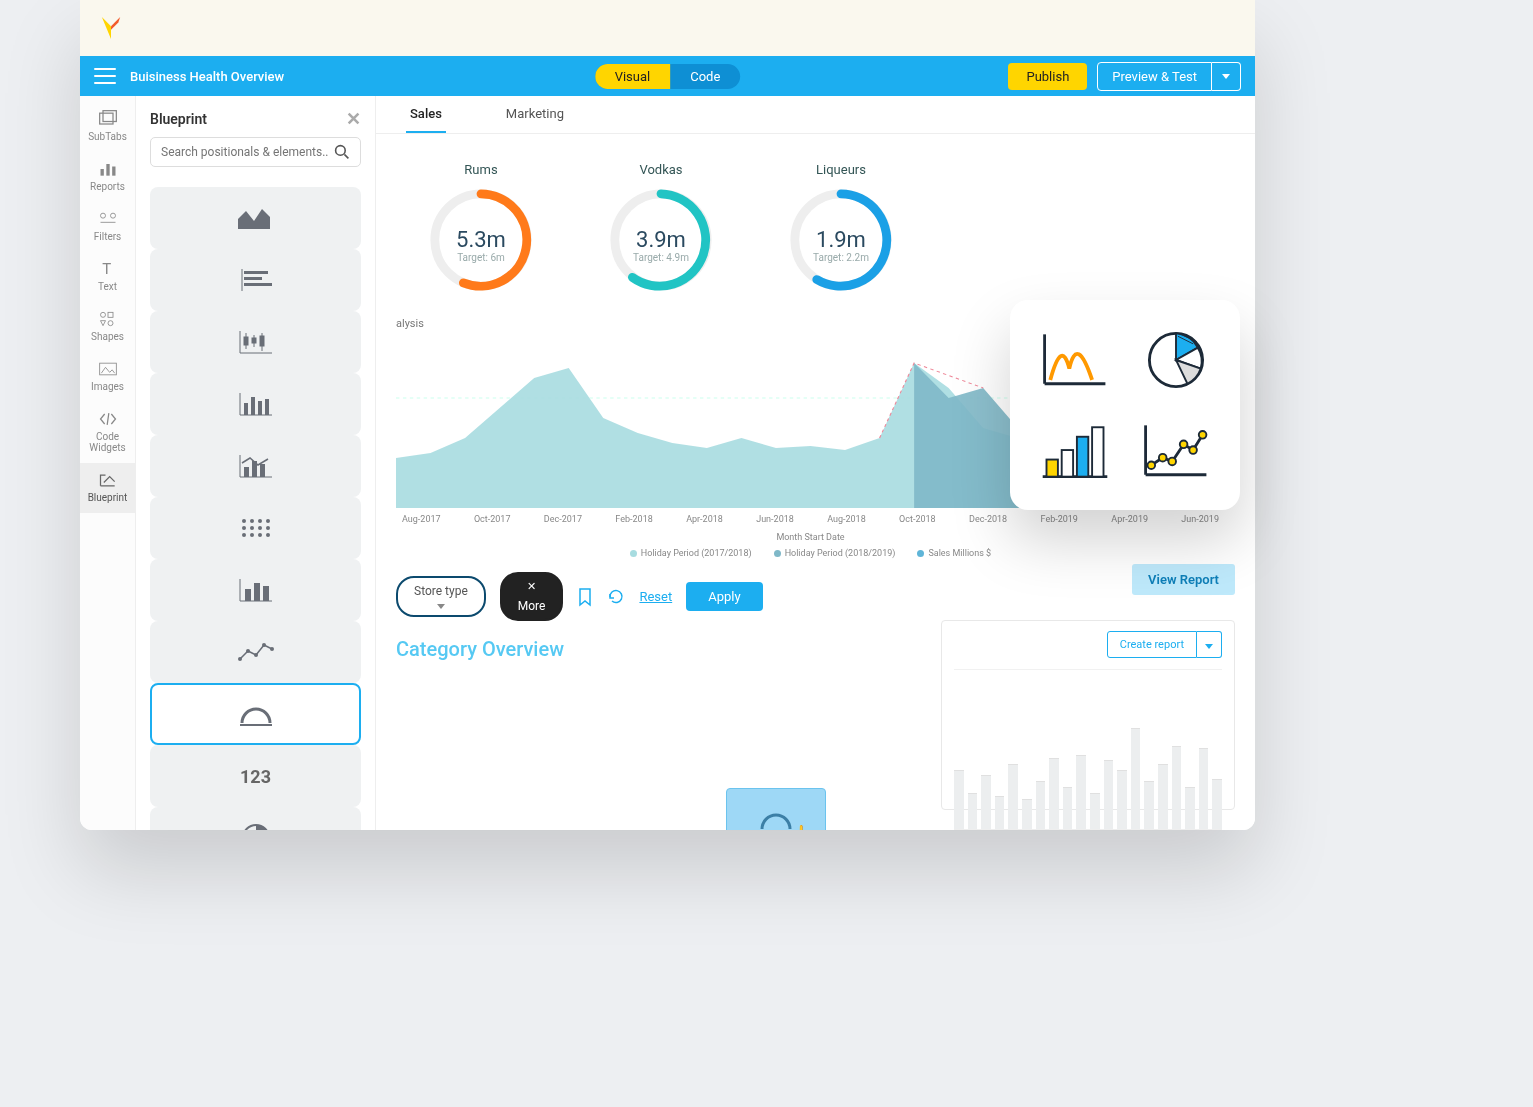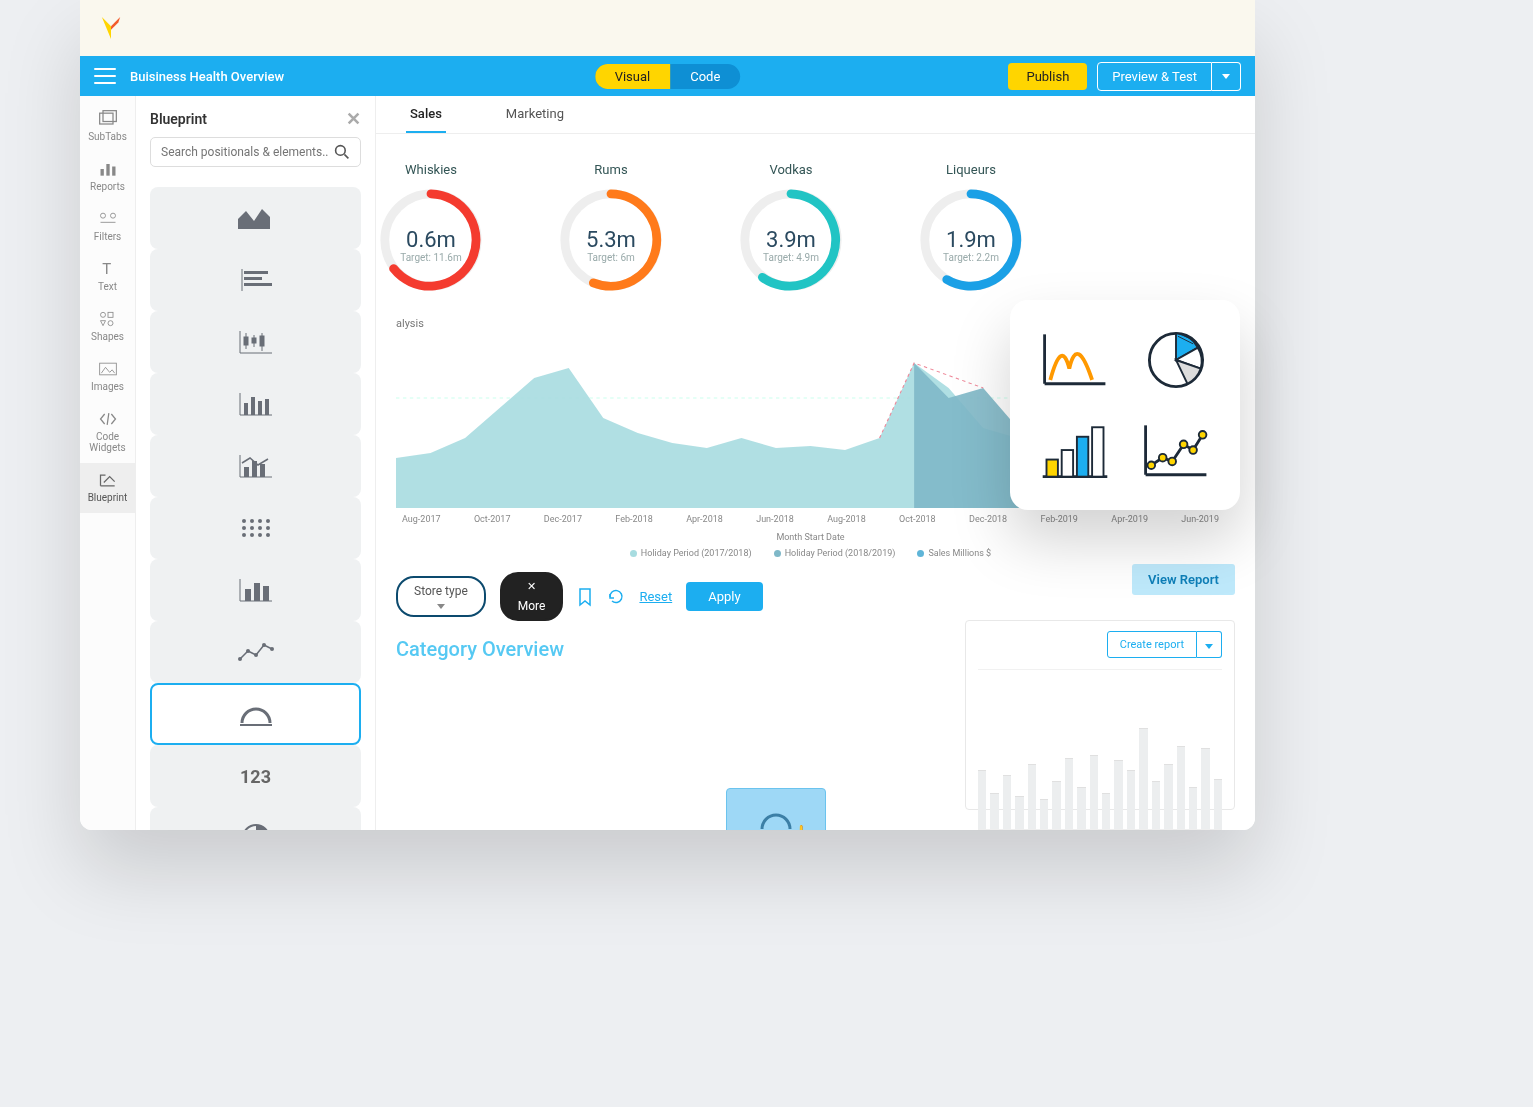--- a/index.html
+++ b/index.html
@@ -63,21 +63,21 @@
 
   .controls { display:flex; align-items:center; gap:14px; padding:14px 20px 8px 20px;}
   .pill { border:2px solid #0c4a6e; border-radius:18px; padding:6px 16px; font-size:12px; color:#555; display:flex; align-items:center; gap:6px; cursor:pointer; background:#fff;flex-direction:column;}
   .pill.dark { background:#222; color:#fff; border-color:#222;}
   .icon-btn { color:#1CAEF0; cursor:pointer;}
   .link { color:#1CAEF0; text-decoration:underline; font-size:13px; cursor:pointer;}
   .btn-blue { background:#1CAEF0; color:#fff; border:none; border-radius:4px; padding:7px 22px; font-size:13px; cursor:pointer;}
 
   .cat-title { color:#56C9F3; font-size:20px; font-weight:500; padding:8px 20px;}
 
-  .mini-report { position:absolute; right:20px; bottom:20px; width:270px; height:190px; border:1px solid #e8e8e8; border-radius:4px; padding:12px;}
+  .mini-report { position:absolute; right:20px; bottom:20px; width:294px; height:190px; border:1px solid #e8e8e8; border-radius:4px; padding:12px;}
   .cr-group{display:flex; position:absolute; right:12px; top:10px;}
   .btn-outline-sm { background:#fff; border:1px solid #1CAEF0; color:#1CAEF0; font-size:11px; padding:5px 12px; border-radius:3px 0 0 3px; cursor:pointer;}
   .btn-outline-sm-arr { background:#fff; border:1px solid #1CAEF0; border-left:none; color:#1CAEF0; padding:5px 8px; border-radius:0 3px 3px 0; cursor:pointer;}
   .mini-bars { display:flex; align-items:flex-end; gap:4px; height:120px; margin-top:40px; border-bottom:1px solid #eee;}
   .mini-bars div { width:10px; background:#ECEEEF; border-top:1px solid #e0e0e0;}
   .mini-line { width:100%; height:1px; background:#f1f1f1;}
 
   
   .ghost { position:absolute; left:350px; top:692px; width:100px; height:66px; background:#9ED8F6; border:1px solid #6BC3EE; border-radius:4px; display:flex; align-items:center; justify-content:center;}
   .ghost-cursor { position:absolute; right:12px; bottom:10px; font-size:16px;}
@@ -343,30 +343,20 @@
       </div>
     </div>
 
     <div class="canvas">
       <div class="tabs">
         <div class="tab active">Sales</div>
         <div class="tab">Marketing</div>
       </div>
 
       <div class="gauges">
-        <div class="gauge gcut">
-          <div class="gauge-name">Whiskies</div>
-          <svg class="gauge-ring" viewBox="0 0 100 100">
-              <circle cx="50" cy="50" r="42" fill="none" stroke="#eee" stroke-width="8"></circle>
-              <path d="M50 8 A42 42 0 1 1 16 76" fill="none" stroke="#F43B2F" stroke-width="8" stroke-linecap="round"></path>
-            </svg>
-          <div class="gauge-value">0.6m</div>
-          <div class="gauge-target">Target: 11.6m</div>
-          <div class="gauge-spacer"></div>
-        </div>
         <div class="gauge">
           <div class="gauge-name">Rums</div>
           <svg class="gauge-ring" viewBox="0 0 100 100">
               <circle cx="50" cy="50" r="42" fill="none" stroke="#eee" stroke-width="8"></circle>
               <path d="M50 8 A42 42 0 1 1 34 89" fill="none" stroke="#FF7A1A" stroke-width="8" stroke-linecap="round"></path>
             </svg>
           <div class="gauge-value">5.3m</div>
           <div class="gauge-target">Target: 6m</div>
           <div class="gauge-spacer"></div>
         </div>

